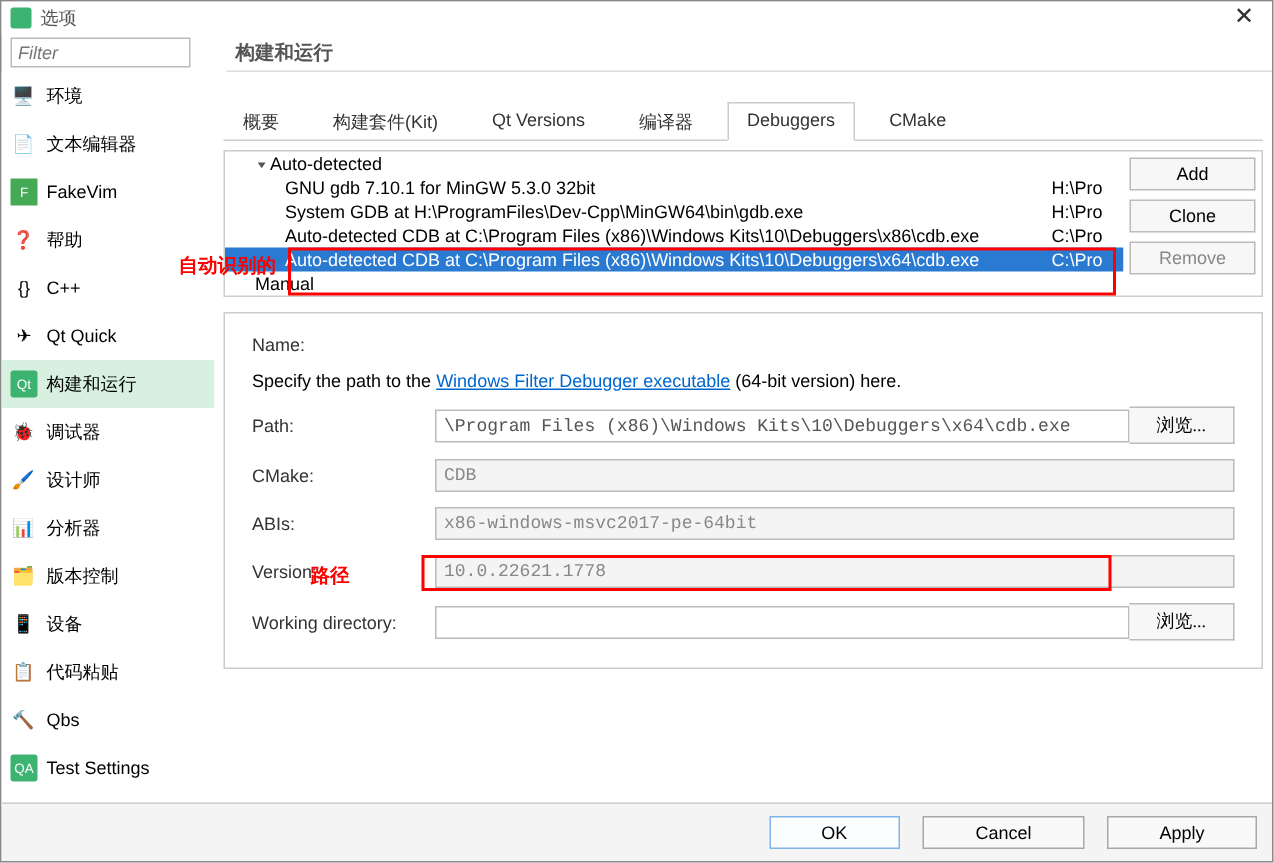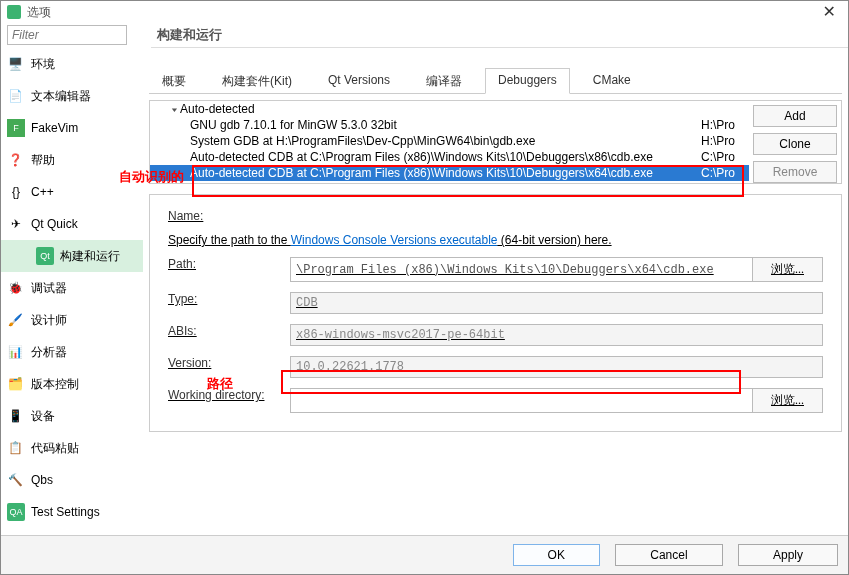--- a/index.html
+++ b/index.html
@@ -31,21 +31,21 @@
 .tree .row .c2 { width: 50px; padding: 1px 2px; white-space: nowrap; overflow: hidden; }
 .tree .row.lvl1 .c1 { padding-left: 20px; }
 .tree .row.lvl2 .c1 { padding-left: 40px; }
 .tree .row.sel { background: #2a7ad2; color: #fff; }
 .tree .caret { display: inline-block; width: 10px; }
 .tree .caret::before { content: "▼"; font-size: 9px; color: #555; display: inline-block; transform: scaleY(0.7); }
 .btns { width: 92px; padding: 4px 4px 0 4px; display: flex; flex-direction: column; gap: 6px; }
 .btns button { padding: 3px 2px; background: #f7f7f7; border: 1px solid #bbb; cursor: pointer; }
 .btns button:nth-child(3) { color:#888; }
 .detailbox { border: 1px solid #ccc; margin-top: 10px; padding: 14px 18px 8px 18px; font-family: "Courier New", monospace; }
-.detailbox .drow { display: flex; margin-bottom: 10px; text-decoration: underline; }
+.detailbox .drow { display: flex; align-items: center; margin-bottom: 10px; }
 .detailbox .drow > span.lbl { width: 122px; color: #333; }
 .detailbox input[type=text] { flex: 1; padding: 3px 5px; border: 1px solid #bbb; font-family: "Courier New", monospace; color: #555; }
 .detailbox input[readonly] { background: #f4f4f4; color: #888; }
 .detailbox .browse { width: 70px; margin-left: 0; border: 1px solid #bbb; border-left: none; padding: 3px 0; background: #f7f7f7; cursor: pointer; font-family: "Microsoft YaHei"; }
 .linklike { color: #0066cc; text-decoration: underline; }
 .annot-red1 { position: absolute; left: 92px; top: 167px; color: #ff0000; font-weight: bold; font-size: 13px; z-index: 5; margin-left: 26px; }
 .annot-redbox1 { position: absolute; border: 2px solid #ff0000; left: 191px; top: 164px; width: 552px; height: 32px; z-index: 4; pointer-events: none; }
 .annot-red2 { position: absolute; left: 206px; top: 374px; color: #ff0000; font-weight: bold; font-size: 13px; z-index: 5; }
 .annot-redbox2 { position: absolute; border: 2px solid #ff0000; left: 280px; top: 369px; width: 460px; height: 24px; z-index: 4; pointer-events: none; }
 .bottombar { position: absolute; bottom: 0; left: 0; right: 0; border-top: 1px solid #ccc; padding: 8px 10px; text-align: right; background: #f4f4f4; }
@@ -87,21 +87,21 @@
       </div>
     <div class="item">
         <span class="icon">{}</span>
         <span>C++</span>
       </div>
     <div class="item">
         <span class="icon">✈</span>
         <span>Qt Quick</span>
       </div>
     <div class="item active">
-        <span class="icon" style="background:#3cb371;color:#fff;border-radius:2px;font-size:9px;padding:2px;margin-left:29px;">Qt</span>
+        <span class="icon" style="background:#3cb371;color:#fff;border-radius:2px;font-size:9px;padding:2px;">Qt</span>
         <span>构建和运行</span>
       </div>
     <div class="item">
         <span class="icon">🐞</span>
         <span>调试器</span>
       </div>
     <div class="item">
         <span class="icon">🖌️</span>
         <span>设计师</span>
       </div>
@@ -156,42 +156,46 @@
             <span class="c2">H:\Pro</span>
           </div>
         <div class="row lvl2">
             <span class="c1">Auto-detected CDB at C:\Program Files (x86)\Windows Kits\10\Debuggers\x86\cdb.exe</span>
             <span class="c2">C:\Pro</span>
           </div>
         <div class="row lvl2 sel">
             <span class="c1">Auto-detected CDB at C:\Program Files (x86)\Windows Kits\10\Debuggers\x64\cdb.exe</span>
             <span class="c2">C:\Pro</span>
           </div>
+        <div class="row lvl1">
+            <span class="c1">Manual</span>
+            <span class="c2"></span>
+          </div>
       </div>
       <div class="btns">
         <button>Add</button>
         <button>Clone</button>
         <button>Remove</button>
       </div>
     </div>
 
     <div class="detailbox">
       <div class="drow">
         <span class="lbl">Name:</span>
       </div>
       <div class="drow" style="display:block;">
-        <span>Specify the path to the </span><a class="linklike">Windows Console Versions executable</a><span> (64-bit version) here.</span>
+        <span>Specify the path to the </span><a class="linklike">Windows Filter Debugger executable</a><span> (64-bit version) here.</span>
       </div>
       <div class="drow">
         <span class="lbl">Path:</span>
         <input type="text" value="\Program Files (x86)\Windows Kits\10\Debuggers\x64\cdb.exe" style="">
         <button class="browse">浏览...</button>
       </div>
       <div class="drow">
-        <span class="lbl">Type:</span>
+        <span class="lbl">CMake:</span>
         <input type="text" readonly="" value="CDB" style="">
       </div>
       <div class="drow">
         <span class="lbl">ABIs:</span>
         <input type="text" readonly="" value="x86-windows-msvc2017-pe-64bit" style="">
       </div>
       <div class="drow">
         <span class="lbl">Version:</span>
         <input type="text" readonly="" value="10.0.22621.1778" style="">
       </div>

